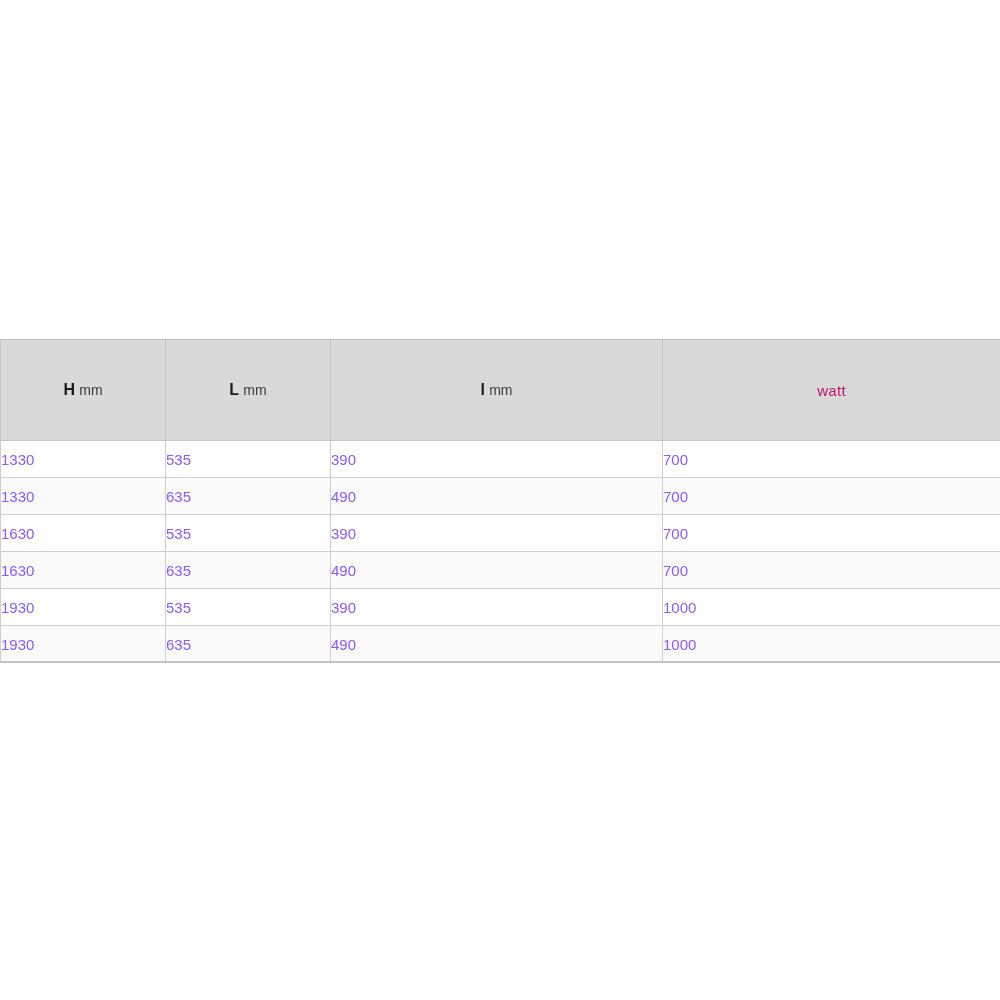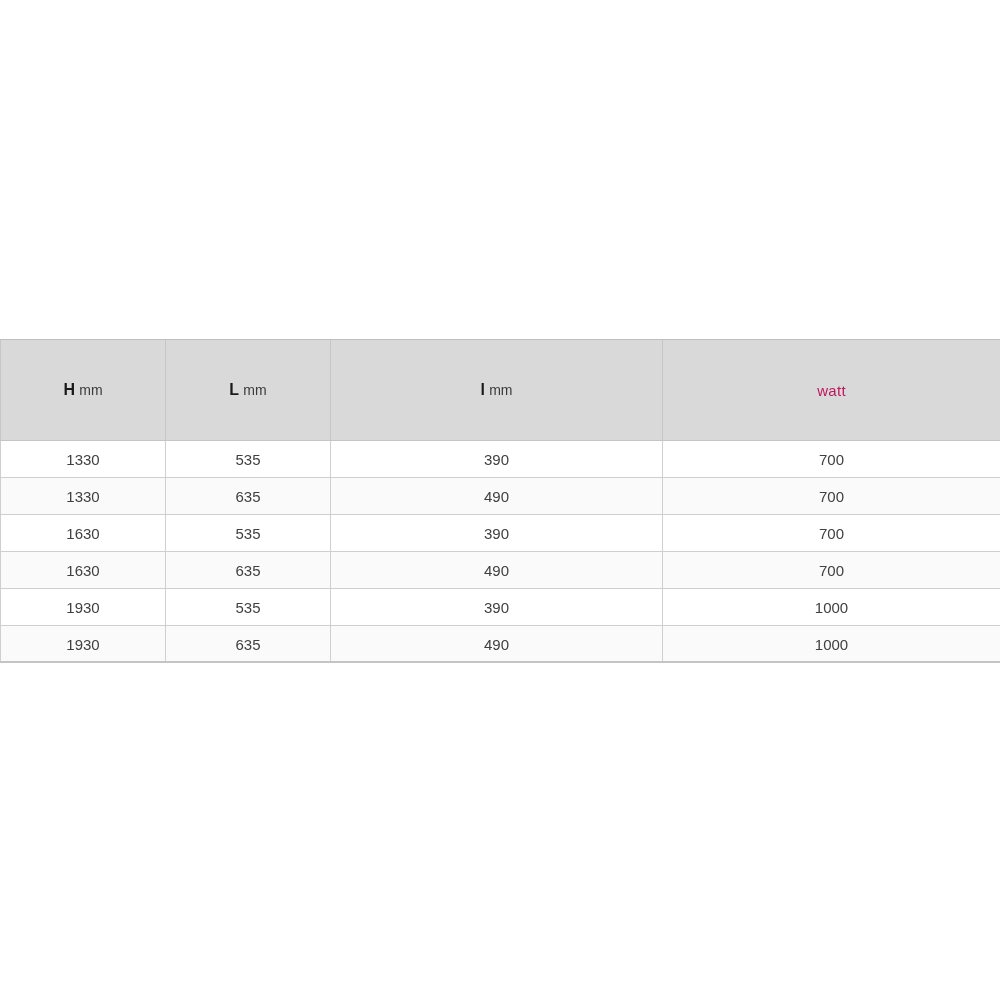--- a/index.html
+++ b/index.html
@@ -63,24 +63,24 @@
     font-weight: normal;
     font-size: 15px;
     color: #be185d;
     letter-spacing: 0.3px;
   }
 
   table.spec-table tbody td {
     height: 36px;
     border: 1px solid #cfcfcf;
     background: #ffffff;
-    text-align: center;
+    text-align: left;
     vertical-align: middle;
     font-size: 15px;
-    color: #404040;
+    color: #8b5cf6;
     padding: 0;
   }
 
   table.spec-table tbody tr.row-alt td {
     background: #fafafa;
   }
 
   
   #spec-table-wrap::before {
     content: "";

